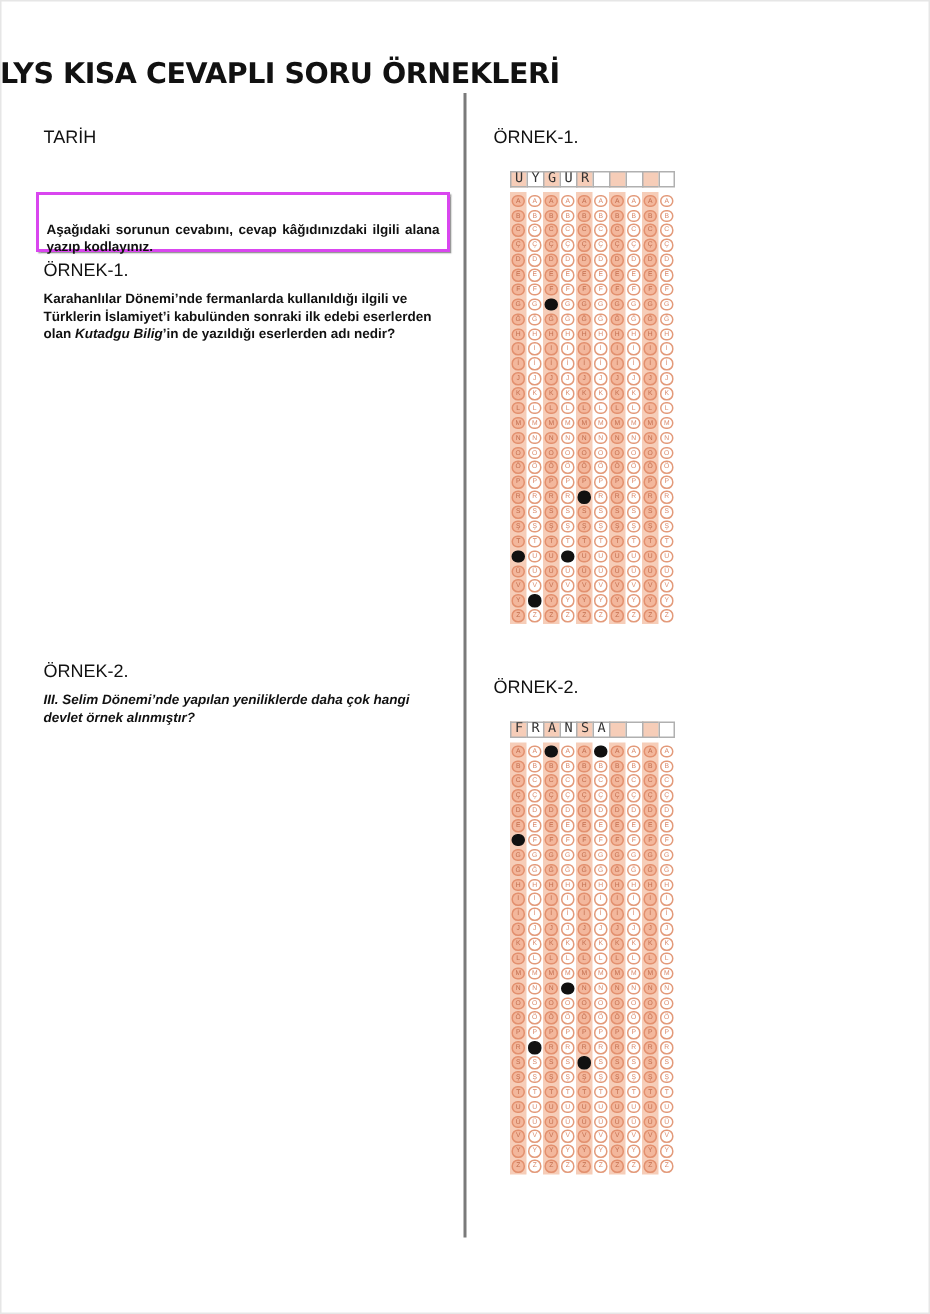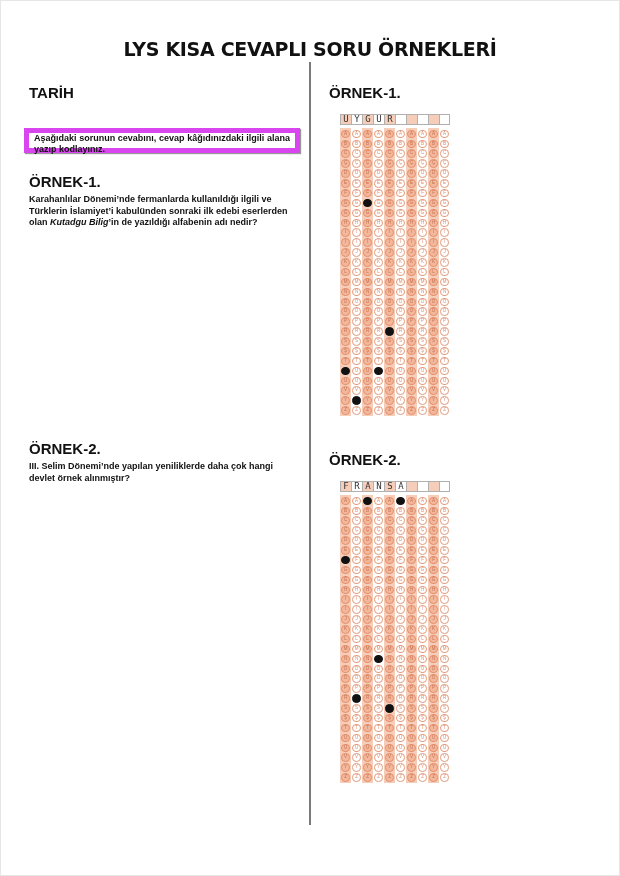--- a/index.html
+++ b/index.html
@@ -1,22 +1,22 @@
 <!DOCTYPE html>
 <html><head>
 <meta charset="utf-8">
 <style>
   * { box-sizing: border-box; margin: 0; padding: 0; }
   html, body { width: 620px; height: 876px; background: #ffffff; overflow: hidden; }
   body { position: relative; font-family: "Liberation Sans", sans-serif; color: #111; }
   .page-border { position: absolute; left: 0; top: 0; width: 620px; height: 876px; border: 1px solid #e6e6e6; pointer-events: none; }
-  .title { position: absolute; left: 0; top: 38px; width: 620px; text-align: center; font-family: "DejaVu Sans", sans-serif; font-size: 19px; font-weight: bold; letter-spacing: -0.3px; color: #111; }
+  .title { position: absolute; left: 0; top: 38px; width: 620px; font-family: "DejaVu Sans", sans-serif; font-size: 19px; font-weight: bold; letter-spacing: -0.3px; color: #111; }
   .divider { position: absolute; left: 309px; top: 62px; width: 2px; height: 763px; background: #7a7a7a; }
-  .lbl { position: absolute; font-size: 15px; font-weight: bold; color: #111; }
-  .instr { position: absolute; left: 24px; top: 128px; width: 276px; height: 25px; border: 5px solid #d946ef; box-shadow: 1px 1px 1px #999; padding: 0 5px; font-size: 9px; font-weight: bold; line-height: 11px; text-align: justify; }
+  .lbl { position: absolute; font-size: 12px; font-weight: normal; color: #111; }
+  .instr { position: absolute; left: 24px; top: 128px; width: 276px; height: 25px; border: 2px solid #d946ef; box-shadow: 1px 1px 1px #999; padding: 18px 5px; font-size: 9px; font-weight: bold; line-height: 11px; text-align: justify; }
   .q { position: absolute; font-size: 9px; font-weight: bold; line-height: 11.5px; }
   .q i { font-style: italic; text-align: center; }
   .grid { position: absolute; width: 110px; }
   .boxes { display: flex; height: 11px; }
   .box { width: 11px; height: 11px; border: 1px solid #b0b0b0; border-right: none; font-size: 9px; line-height: 9px; text-align: center; color: #333; font-family: "DejaVu Sans Mono", monospace; }
   .box:last-child { border-right: 1px solid #b0b0b0; }
   .box.sh { background: #f6cdb8; }
   .cols { display: flex; margin-top: 3px; }
   .col { width: 11px; display: flex; flex-direction: column; align-items: center; padding: 1px 0; }
   .col.sh { background: #f6cdb8; }
@@ -29,24 +29,24 @@
 
 <div class="page-border"></div>
 
 <div class="title">LYS KISA CEVAPLI SORU ÖRNEKLERİ</div>
 <div class="divider"></div>
 
 <div class="lbl" style="left:29px; top:84px;">TARİH</div>
 <div class="instr">Aşağıdaki sorunun cevabını, cevap kâğıdınızdaki ilgili alana yazıp kodlayınız.</div>
 
 <div class="lbl" style="left:29px; top:173px;">ÖRNEK-1.</div>
-<div class="q" style="left:29px; top:194px; width:262px;"><span>Karahanlılar Dönemi’nde fermanlarda kullanıldığı ilgili ve Türklerin İslamiyet’i kabulünden sonraki ilk edebi eserlerden olan </span><i>Kutadgu Bilig</i><span>’in de yazıldığı alfabenin adı nedir?</span></div>
+<div class="q" style="left:29px; top:194px; width:262px;"><span>Karahanlılar Dönemi’nde fermanlarda kullanıldığı ilgili ve Türklerin İslamiyet’i kabulünden sonraki ilk edebi eserlerden olan </span><i>Kutadgu Bilig</i><span>’in de yazıldığı eserlerden adı nedir?</span></div>
 
 <div class="lbl" style="left:29px; top:440px;">ÖRNEK-2.</div>
-<div class="q" style="left:29px; top:461px; width:262px;">III. Selim Dönemi’nde yapılan yeniliklerde daha çok hangi devlet örnek alınmıştır?</div>
+<div class="q" style="left:29px; top:461px; width:262px;font-style:italic;">III. Selim Dönemi’nde yapılan yeniliklerde daha çok hangi devlet örnek alınmıştır?</div>
 
 <div class="lbl" style="left:329px; top:84px;">ÖRNEK-1.</div>
 <div class="grid" id="grid0" style="left:340px; top:114px;">
     <div class="boxes">
       <div class="box sh">U</div>
       <div class="box">Y</div>
       <div class="box sh">G</div>
       <div class="box">U</div>
       <div class="box sh">R</div>
       <div class="box"></div>

